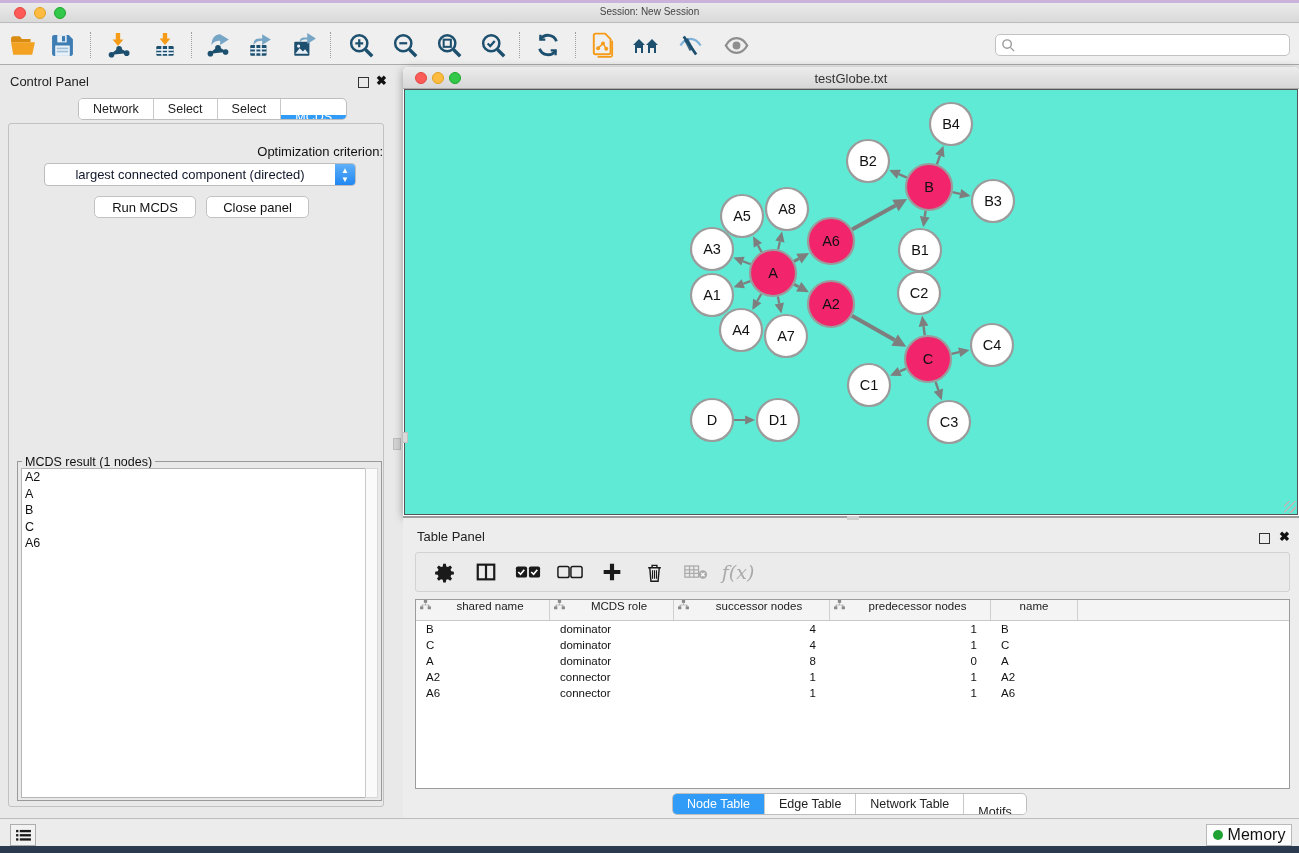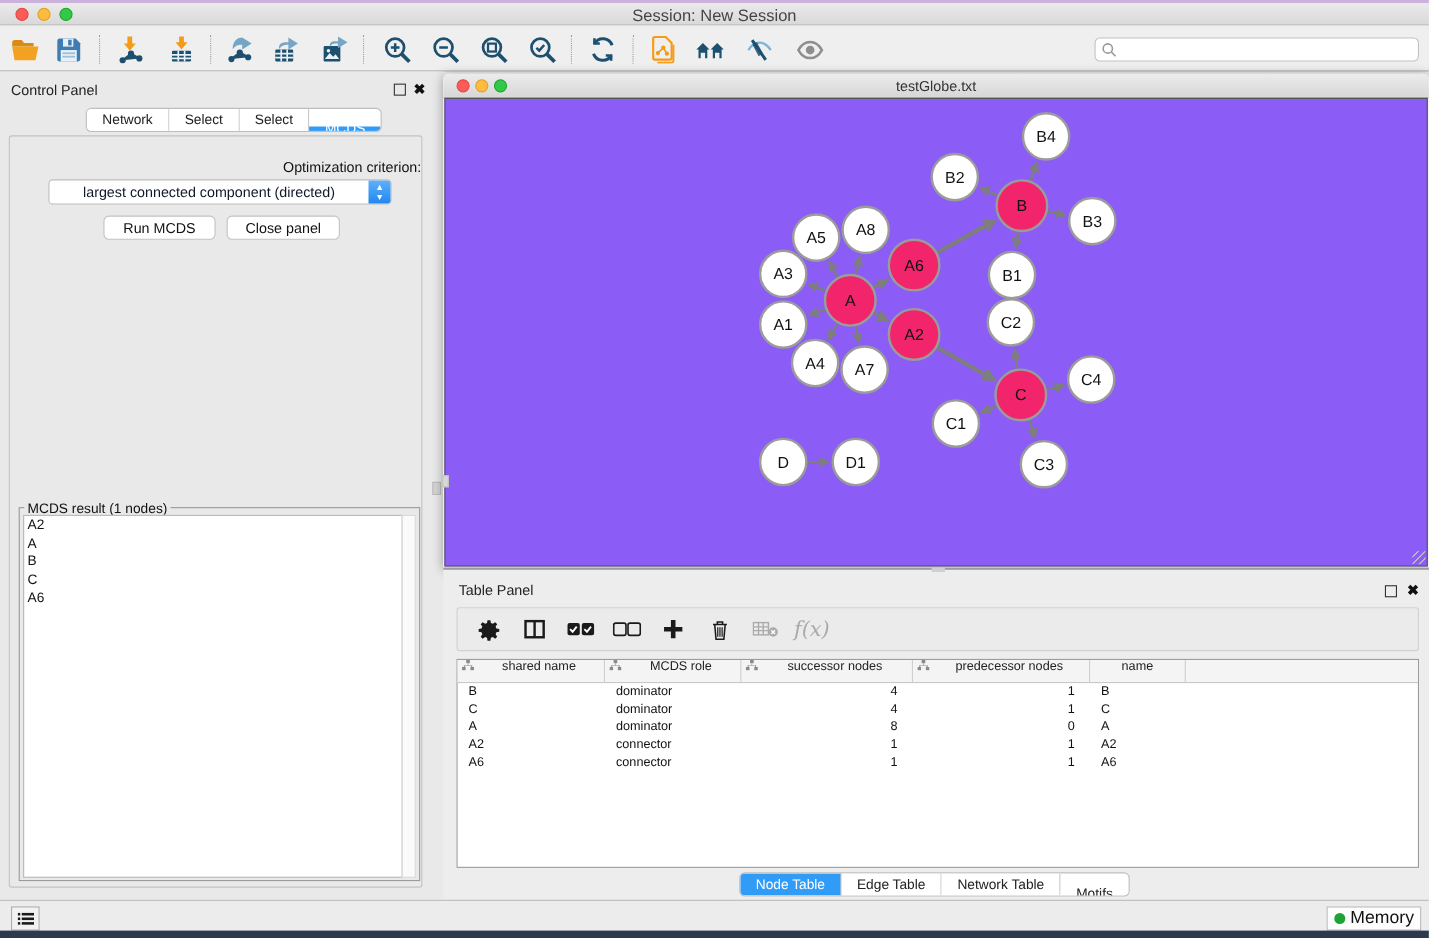--- a/index.html
+++ b/index.html
@@ -10,21 +10,21 @@
   #desktop-top { left:0; top:0; width:1299px; height:3px; background:#CBB2DC; }
   #desktop-bottom { left:0; top:846px; width:1299px; height:7px; background:#2B3A4E; }
 
   
   #main-window { left:0; top:3px; width:1299px; height:843px; background:#ECECEC; }
   #main-titlebar { left:0; top:0; width:1299px; height:20px; background:linear-gradient(#EAEAEA,#D9D9D9); border-bottom:1px solid #BDBDBD; }
   .traffic { border-radius:50%; width:12px; height:12px; }
   .t-red { background:#FC5B57; border:0.5px solid #E2463F; }
   .t-yellow { background:#FDBC40; border:0.5px solid #DFA023; }
   .t-green { background:#34C84A; border:0.5px solid #1BA72B; }
-  #main-title { width:100%; text-align:center; font-size:15px; color:#444; top:3px; left:0; }
+  #main-title { width:100%; text-align:center; font-size:10px; color:#444; top:3px; left:0; }
 
   
   #toolbar { left:0; top:21px; width:1299px; height:41px; background:#EFEFEF; border-bottom:1px solid #ABABAB; }
   .tb-btn { position:absolute; top:6px; width:30px; height:30px; display:flex; align-items:center; justify-content:center; }
   .tb-sep { position:absolute; top:8px; width:0; height:26px; border-left:1px dotted #9F9F9F; }
   #search-box { left:995px; top:10px; width:295px; height:22px; background:#fff; border:1px solid #C2C2C2; border-radius:5px; display:flex; align-items:center; padding-left:5px; }
   #search-input { border:none; outline:none; flex:1; font-size:12px; background:transparent; height:18px; }
 
   
   #control-panel { left:0; top:62px; width:391px; height:753px; background:#E9E9E9; }
@@ -50,21 +50,21 @@
   #result-scrollbar { position:absolute; right:3px; top:6px; width:13px; height:330px; background:#FAFAFA; border:1px solid #D8D8D8; border-left:1px solid #C9C9C9; }
 
   
   #v-splitter { left:391px; top:62px; width:12px; height:753px; background:#E9E9E9; }
   #v-splitter-handle { left:2px; top:373px; width:8px; height:12px; background:#D3D3D3; border:1px solid #BDBDBD; }
 
   
   #net-window { left:403px; top:64px; width:896px; height:449px; background:#fff; border-radius:5px 5px 0 0; box-shadow:0 2px 10px rgba(0,0,0,0.35); }
   #net-titlebar { left:0; top:0; width:100%; height:22px; background:linear-gradient(#ECECEC,#D7D7D7); border-bottom:1px solid #ABABAB; border-radius:5px 5px 0 0; }
   #net-title { width:100%; text-align:center; top:4px; font-size:13px; color:#333; }
-  #net-canvas { left:1px; top:22px; width:894px; height:426px; background:#8b5cf6; border:1px solid #555; }
+  #net-canvas { left:1px; top:22px; width:894px; height:426px; background:#5eead4; border:1px solid #555; }
   #graph-svg { position:absolute; left:0; top:0; }
   #net-resize-grip { right:1px; bottom:1px; width:12px; height:12px;
     background:repeating-linear-gradient(135deg, transparent 0 3px, #B9B9B9 3px 4.5px); }
   #net-left-handle { left:-1px; top:365px; width:6px; height:11px; background:#D9D9D9; border:1px solid #C0C0C0; }
 
   
   #table-panel { left:403px; top:513px; width:896px; height:302px; background:#EDEDED; border-top:2px solid #9C9C9C; }
   #tp-divider-handle { left:444px; top:-2px; width:12px; height:4px; background:#CFCFCF; }
   #tp-title { left:14px; top:11px; font-size:13px; color:#222; }
   #tp-toolbar { left:12px; top:34px; width:875px; height:40px; background:#EBEBEB; border:1px solid #D2D2D2; border-radius:3px; display:flex; align-items:center; gap:14px; padding-left:14px; }

